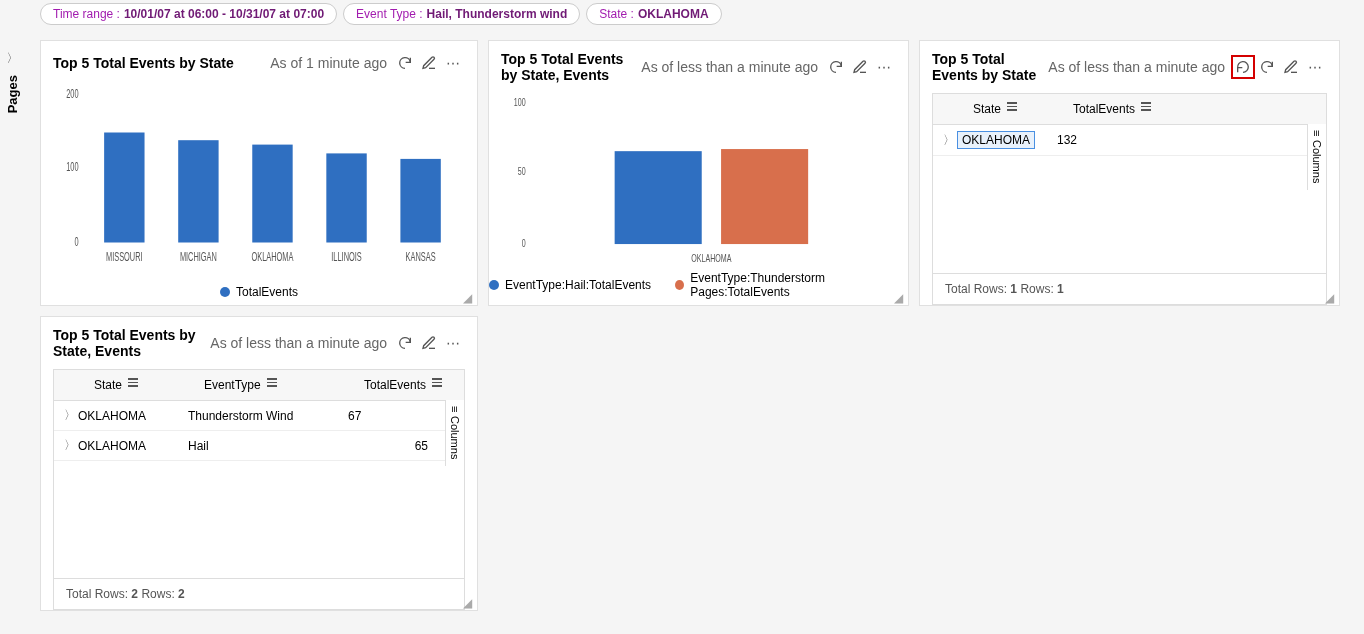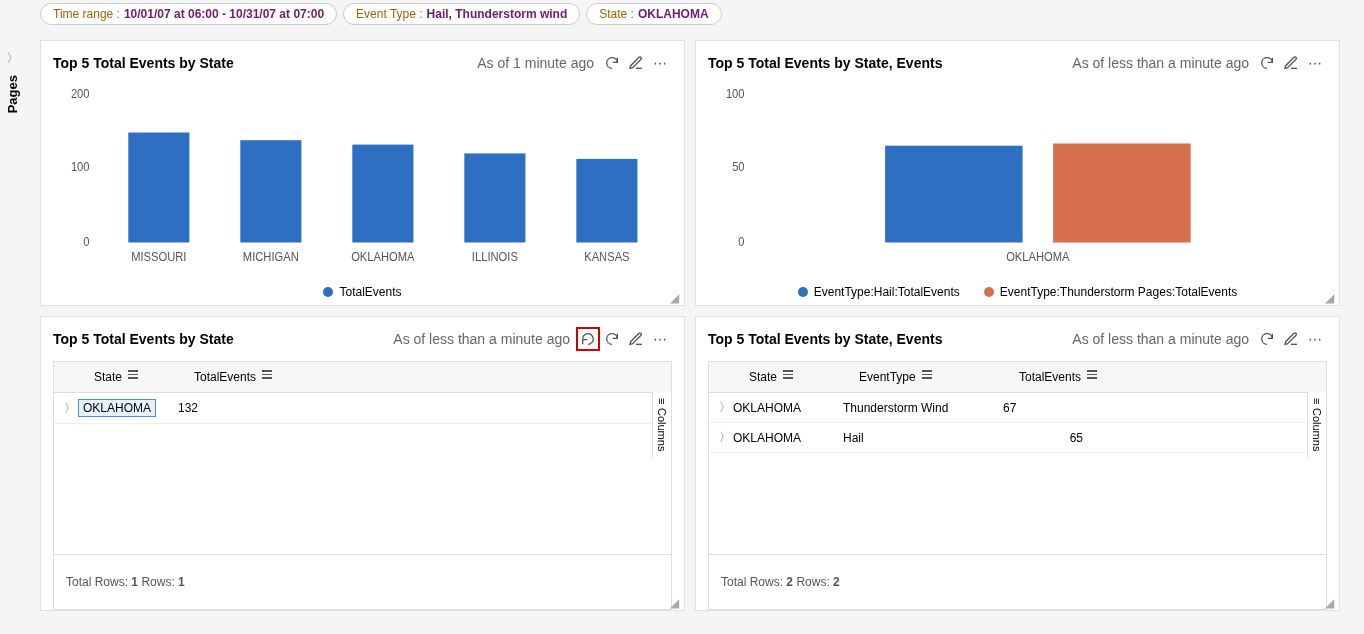--- a/index.html
+++ b/index.html
@@ -1,27 +1,27 @@
 <!DOCTYPE html>
 <html><head>
 <meta charset="utf-8">
 <style>
 * { box-sizing: border-box; margin: 0; padding: 0; font-family: 'Segoe UI', sans-serif; }
 body { background: #f5f5f5; width: 1364px; height: 634px; overflow: hidden; position: relative; }
 
 .filter-bar { position: absolute; top: 3px; left: 40px; display: flex; gap: 6px; }
 .filter-pill { border: 1px solid #ccc; border-radius: 14px; padding: 3px 12px; font-size: 12px; background: #fff; display: flex; gap: 4px; }
-.filter-pill .lbl { color: #a16207; }
+.filter-pill .lbl { color: #a21caf; }
 .filter-pill .val { font-weight: 600; color: #701a75; }
 
 .pages-tab { position: absolute; left: 5px; top: 50px; display: flex; flex-direction: column; align-items: center; }
 .pages-tab .chev { font-size: 12px; color: #555; margin-bottom: 8px; cursor: pointer; }
 .pages-tab .lbl { writing-mode: vertical-rl; font-size: 13px; font-weight: 600; transform: rotate(180deg); }
 
-.dash { position: absolute; left: 40px; top: 40px; width: 1300px; display: grid; grid-template-columns: 1fr 1fr; grid-template-rows: 266px 295px; gap: 10px; }
+.dash { position: absolute; left: 40px; top: 40px; width: 1300px; display: grid; grid-template-columns: 1fr 1fr 1fr; grid-template-rows: 266px 295px; gap: 10px; }
 
 .tile { background: #fff; border: 1px solid #e0e0e0; position: relative; display: flex; flex-direction: column; }
 .tile-hdr { display: flex; align-items: center; padding: 10px 12px 4px 12px; }
 .tile-title { font-size: 14px; font-weight: 600; flex: 1; }
 .tile-status { font-size: 14px; color: #666; margin-right: 6px; }
 .icon-btn { width: 24px; height: 24px; display: inline-flex; align-items: center; justify-content: center; cursor: pointer; color: #555; font-size: 14px; }
 .icon-btn svg { width: 16px; height: 16px; }
 .resize-handle { position: absolute; right: 2px; bottom: 2px; width: 12px; height: 12px; color: #aaa; font-size: 12px; }
 
 .chart-area { flex: 1; position: relative; padding: 4px 16px 24px 16px; }
@@ -30,21 +30,21 @@
 .legend-item { display: flex; align-items: center; gap: 6px; }
 .swatch { width: 10px; height: 10px; border-radius: 50%; }
 
 .table-wrap { margin: 6px 12px 0 12px; border: 1px solid #ddd; flex: 1; display: flex; flex-direction: column; position: relative; }
 .tbl-head { display: flex; background: #f7f7f7; border-bottom: 1px solid #ddd; font-size: 12px; font-weight: 500; }
 .tbl-head .cell { padding: 8px 10px; display: flex; gap: 6px; }
 .col-toggle { position: absolute; right: 0; top: 30px; writing-mode: vertical-rl; font-size: 11px; background: #fff; border-left: 1px solid #ddd; padding: 6px 3px; display: flex; align-items: center; gap: 4px; }
 .tbl-body { flex: 1; font-size: 12px; }
 .tbl-row { display: flex; padding: 6px 10px; align-items: center; border-bottom: 1px solid #eee; }
 .tbl-row .chev { width: 14px; color: #666; cursor: pointer; }
-.tbl-foot { border-top: 1px solid #ddd; padding: 20px 12px; font-size: 12px; color: #555; }
+.tbl-foot { border-top: 1px solid #ddd; padding: 8px 12px; font-size: 12px; color: #555; }
 .highlight-state { border: 1px solid #4a90e2; background: #e8f1fb; padding: 1px 4px; display: inline-block; }
 
 .red-box { border: 2px solid #d40000; }
 
 .menu-lines { display: inline-flex; flex-direction: column; gap: 2px; }
 .menu-lines span { display: block; width: 10px; height: 1.5px; background: #555; }
 </style>
 </head>
 <body>
 

